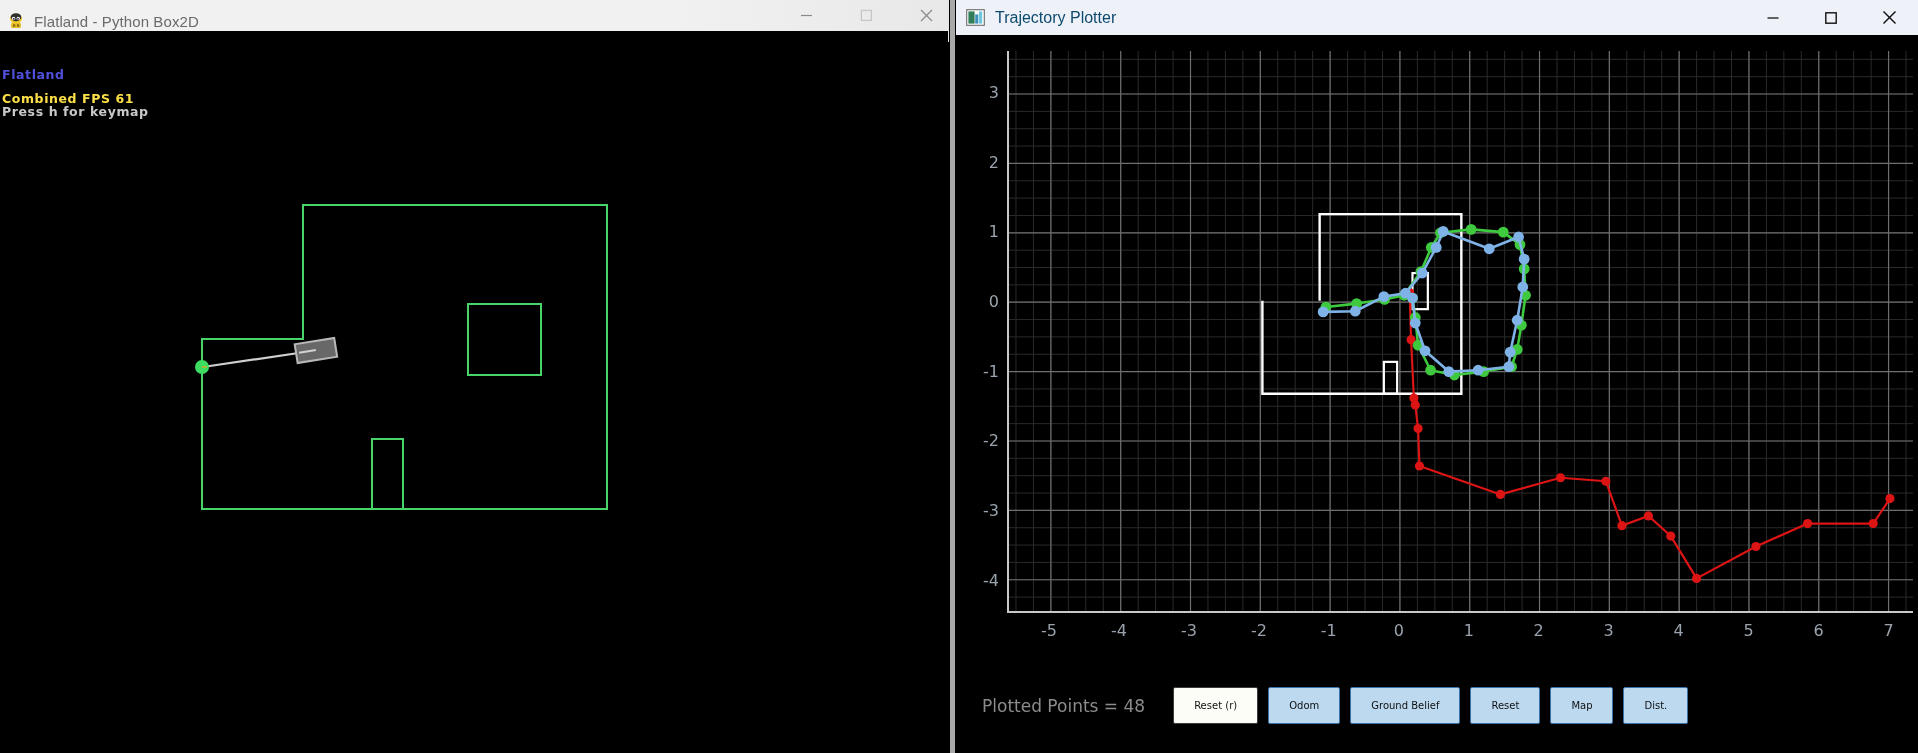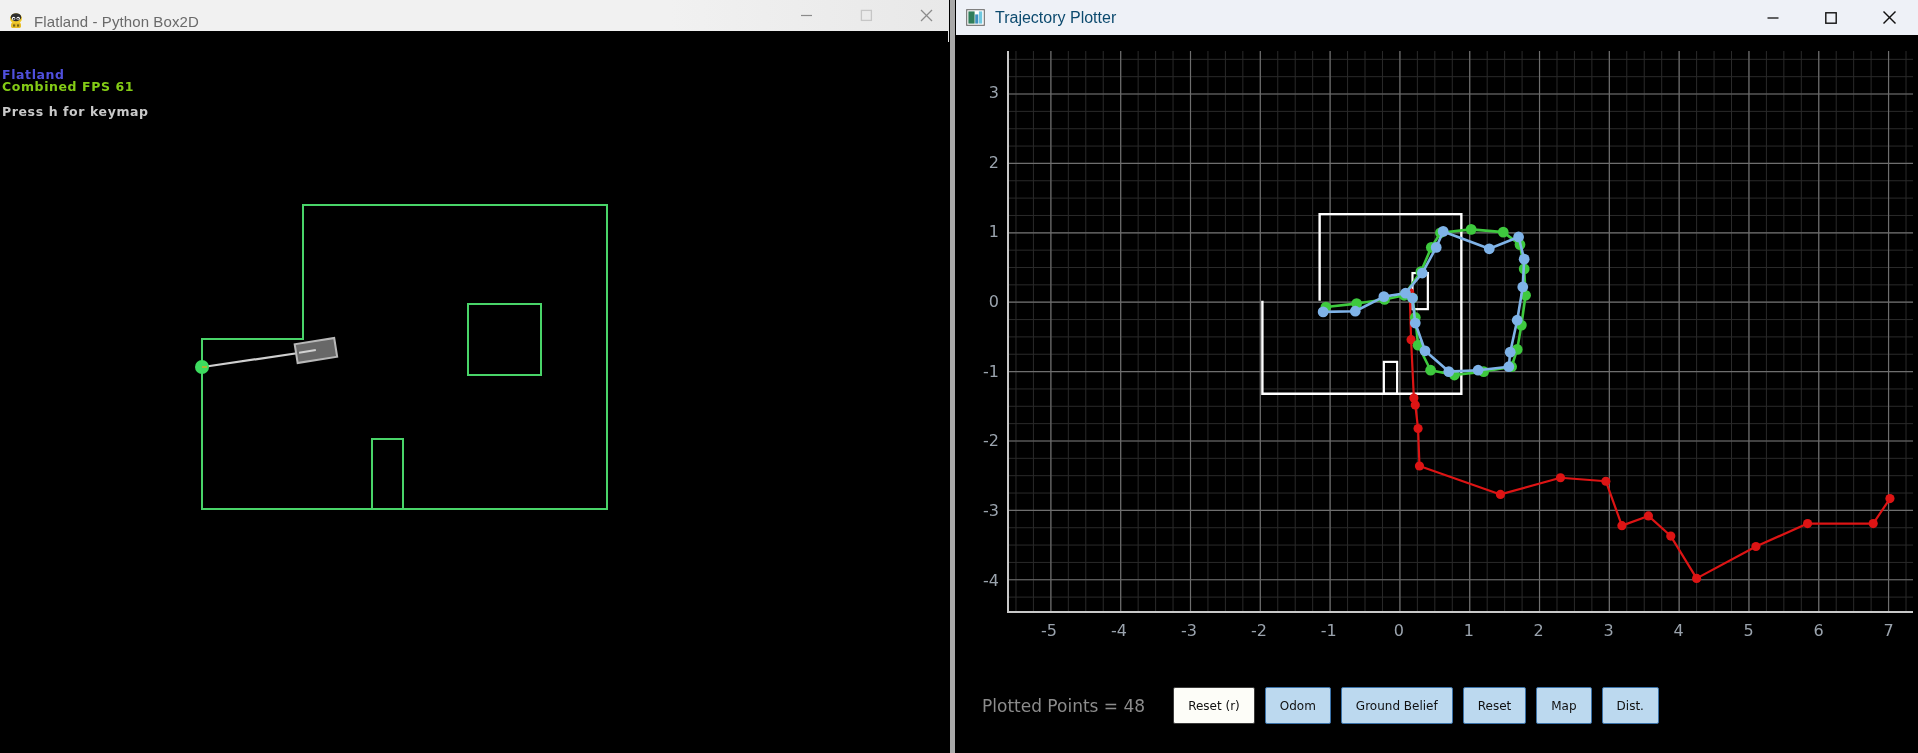--- a/index.html
+++ b/index.html
@@ -37,21 +37,21 @@
     color: #8b8b8b;
   }
   .lwin-btn.close { color:#8b8b8b; }
   #left-canvas {
     position: absolute; left: 0; top: 31px; width: 948px; height: 722px;
     background: #000; overflow: hidden;
   }
   .ovl { position: absolute; font-family: "DejaVu Sans", sans-serif;
          font-weight: bold; font-size: 12.5px; letter-spacing: .6px; white-space: nowrap; }
   #ovl-flatland { left: 2px; top: 36px;  color: #5050dd; }
-  #ovl-fps      { left: 2px; top: 48px;  color: #84cc16; }
+  #ovl-fps      { left: 2px; top: 60px;  color: #fde047; }
   #ovl-keymap   { left: 2px; top: 73px;  color: #c9c9c9; }
 
   
   #divider {
     position: absolute; left: 949px; top: 0; width: 7px; height: 753px;
     background: linear-gradient(to right,#000 0 1px,#a9a9a9 1px 6px,#000 6px 7px);
   }
 
   
   #right-window {
@@ -98,23 +98,23 @@
   
   #toolbar {
     position: absolute; left: 0; bottom: 0; width: 962px; height: 95px;
     background: #000; display: flex; align-items: center;
   }
   #plotted-points {
     font-family: "DejaVu Sans", sans-serif; font-size: 17px; color: #8c8c8c;
     margin-left: 26px; margin-right: 28px; white-space: nowrap;
   }
   .tb-btn {
-    height: 37px; padding: 0 14px; margin-right: 10px;
+    height: 37px; padding: 0 20px; margin-right: 10px;
     display: flex; align-items: center; justify-content: center;
-    font-family: "DejaVu Sans", sans-serif; font-size: 12px;
+    font-family: "DejaVu Sans", sans-serif; font-size: 10px;
     color: #101010; background: #bcd9ef; border: 1px solid #3b72a8;
     border-radius: 2px; cursor: pointer; white-space: nowrap;
   }
   .tb-btn.active { background: #fdfdf8; border: 1px solid #3b3b3b; }
 </style>
 </head>
 <body>
 
 <div id="root">
 

